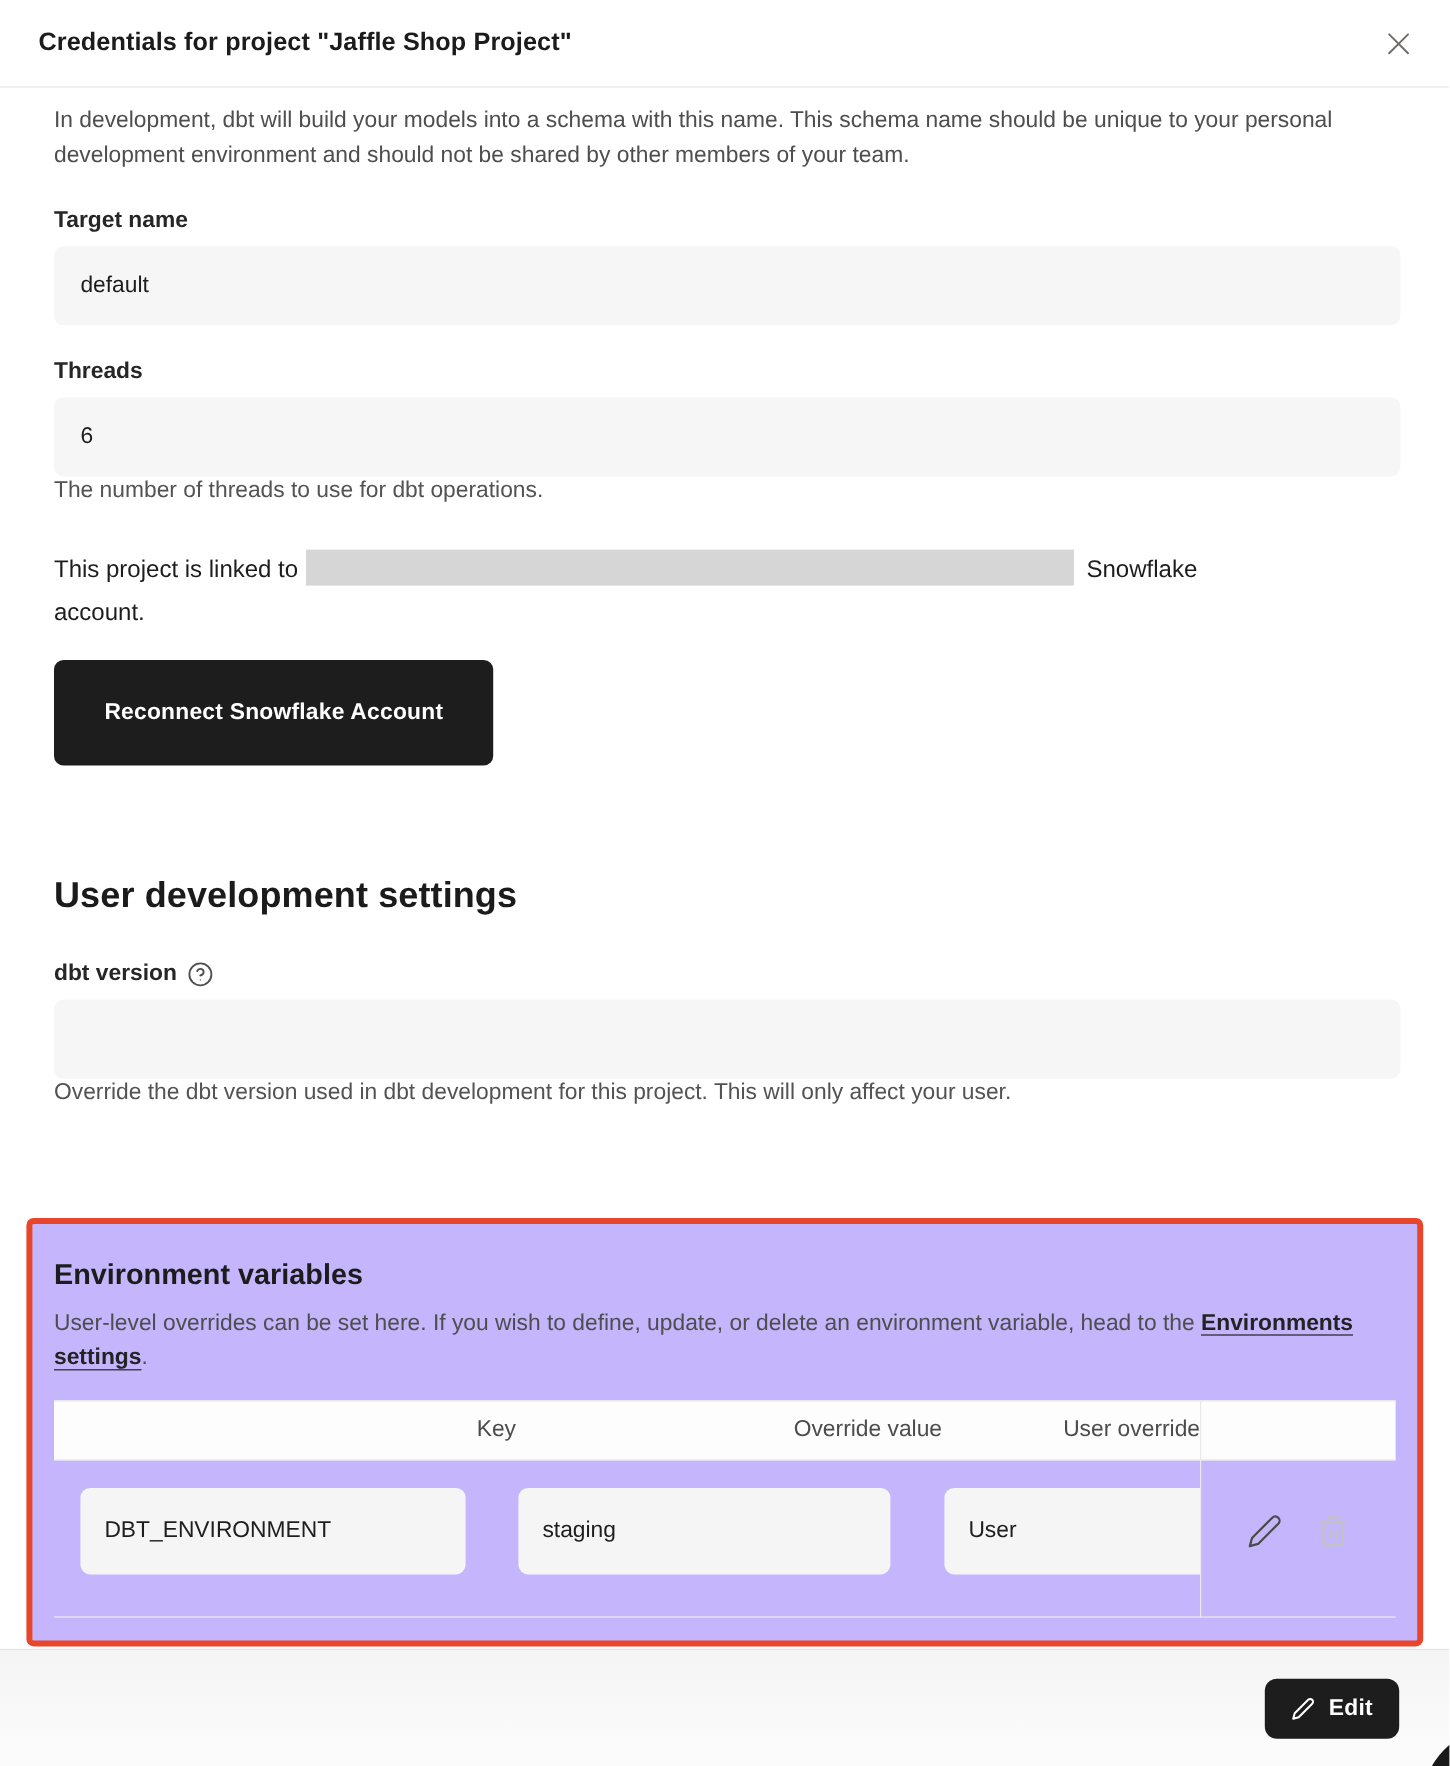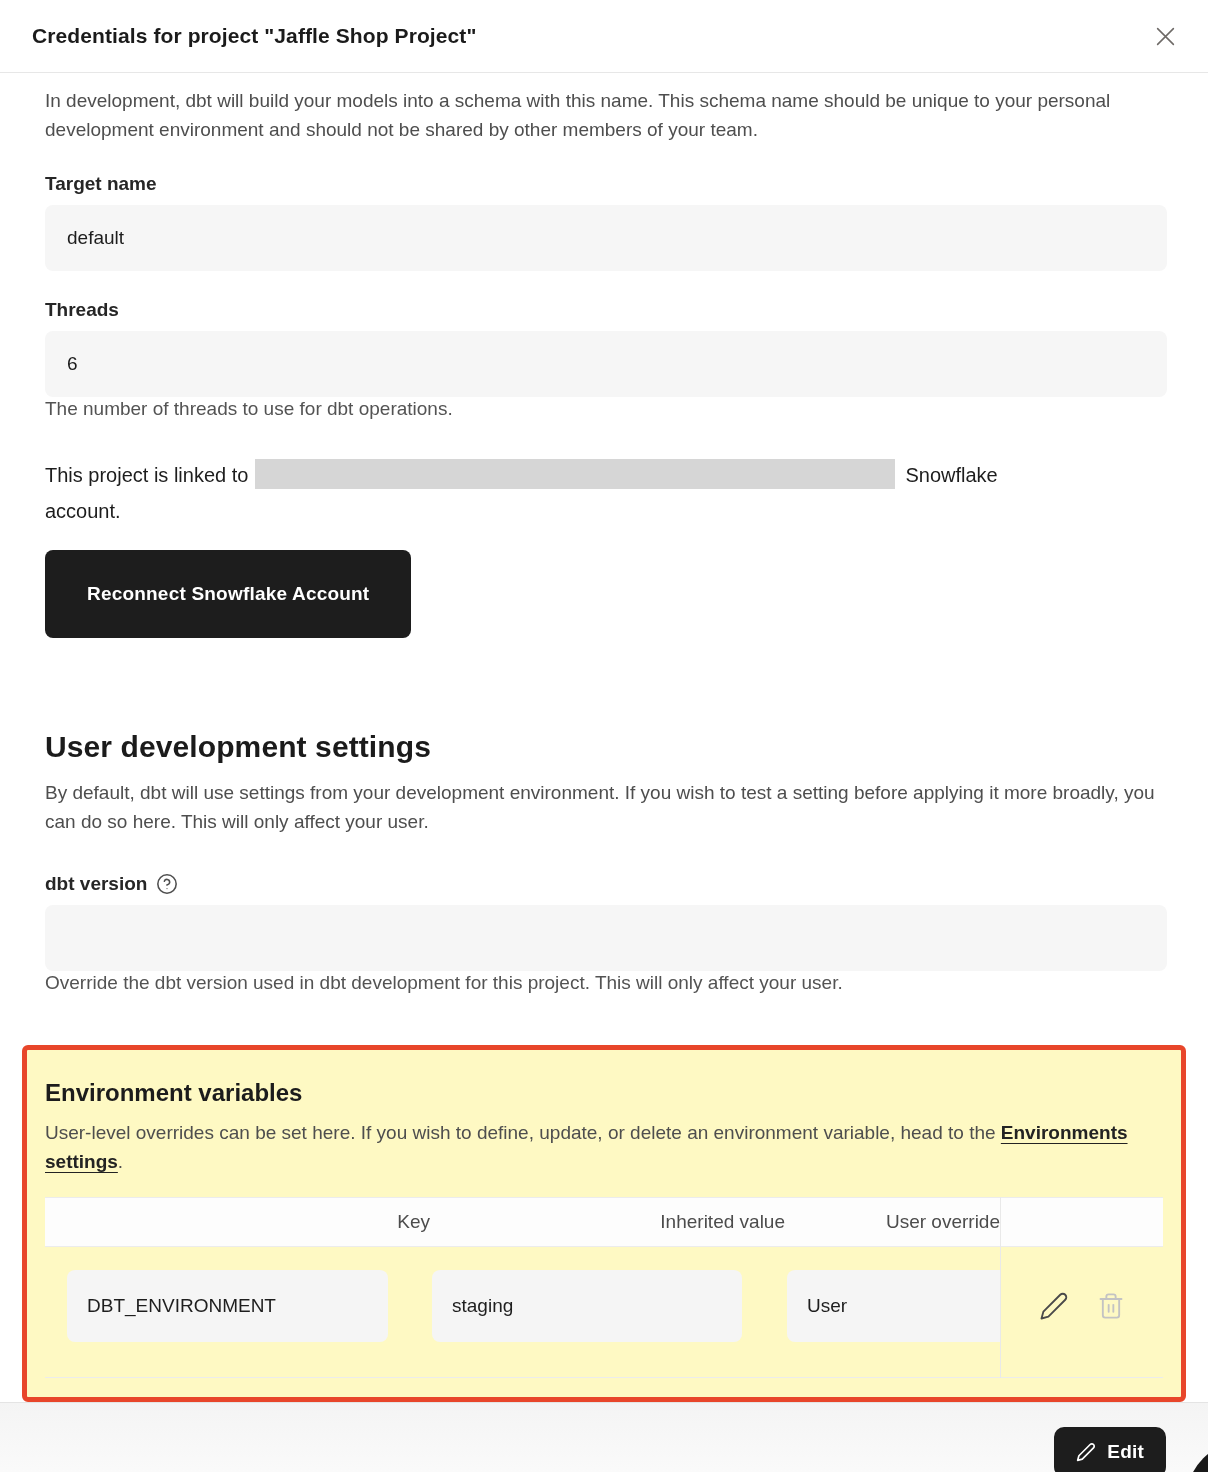--- a/index.html
+++ b/index.html
@@ -57,25 +57,25 @@
     font-size: 19px; font-weight: 700; letter-spacing: .2px;
   }
   .reconnect-btn { margin-top: 21px; height: 88px; padding: 0 42px; border-radius: 8px; }
   .h2 { font-size: 30px; font-weight: 700; color: #1b1b1b; margin-top: 92px; letter-spacing: .1px; }
   .h2 + .desc { margin-top: 14px; }
   .label-row { display: flex; align-items: center; gap: 9px; margin: 37px 0 10px; }
   .label-row .field-label { margin: 0; }
   .help-icon { color: #4f4f4f; display: inline-flex; }
   
   .highlight-box {
-    margin: 50px 22px 0 22px;
+    margin: 92px 22px 0 22px;
     border: 5px solid var(--hl, #e8462a);
     border-radius: 6px;
     padding: 29px 18px 19px 18px;
-    background: #fef9c3;
+    background: #c4b5fd;
   }
   .h3 { font-size: 24px; font-weight: 600; color: #1c1c1c; }
   .env-desc { font-size: 19px; line-height: 29px; color: #4e4e4e; margin-top: 11px; }
   .env-link { color: #232323; font-weight: 600; text-decoration: underline; text-underline-offset: 4px; cursor: pointer; }
   .env-table { position: relative; margin-top: 21px; }
   .v-divider { position: absolute; top: 0; bottom: 0; left: 955px; width: 1px; background: #e9e9e9; }
   .env-thead {
     display: grid; grid-template-columns: 385px 355px 215px 1fr;
     height: 50px; align-items: center;
     border-top: 1px solid #ececec; border-bottom: 1px solid #ececec;
@@ -146,21 +146,20 @@
       <p class="helper">The number of threads to use for dbt operations.</p>
 
       <p class="linked">
         <span>This project is linked to</span><span class="redact-bar"></span><span>Snowflake</span>
         <span class="linked-line2">account.</span>
       </p>
 
       <button class="btn-dark reconnect-btn">Reconnect Snowflake Account</button>
 
       <h2 class="h2">User development settings</h2>
-      <p class="desc">By default, dbt will use settings from your development environment. If you wish to test a setting before applying it more broadly, you can do so here. This will only affect your user.</p>
 
       <div class="label-row">
         <label class="field-label">dbt version</label>
         <span class="help-icon">
           <svg width="22" height="22" viewBox="0 0 24 24" fill="none" stroke="currentColor" stroke-width="1.7" stroke-linecap="round" stroke-linejoin="round">
               <circle cx="12" cy="12" r="10"></circle>
               <path d="M9.09 9a3 3 0 0 1 5.83 1c0 2-3 3-3 3"></path>
               <circle cx="12" cy="17" r="0.6" fill="currentColor" stroke="none"></circle>
             </svg>
         </span>
@@ -172,21 +171,21 @@
     <div class="highlight-box">
       <h3 class="h3">Environment variables</h3>
       <p class="env-desc">
         <span>User-level overrides can be set here. If you wish to define, update, or delete an environment variable, head to the </span><a class="env-link">Environments settings</a><span>.</span>
       </p>
 
       <div class="env-table">
         <div class="v-divider"></div>
         <div class="env-thead">
           <div class="th">Key</div>
-          <div class="th">Inherited value</div>
+          <div class="th">Override value</div>
           <div class="th">User override</div>
           <div class="th"></div>
         </div>
         <div class="env-row">
           <div class="cell-pill pill-key">DBT_ENVIRONMENT</div>
           <div class="cell-pill pill-inherited">staging</div>
           <div class="cell-pill pill-override">User</div>
           <div class="row-actions">
             <button class="icon-btn edit">
               <span style="display:flex">

